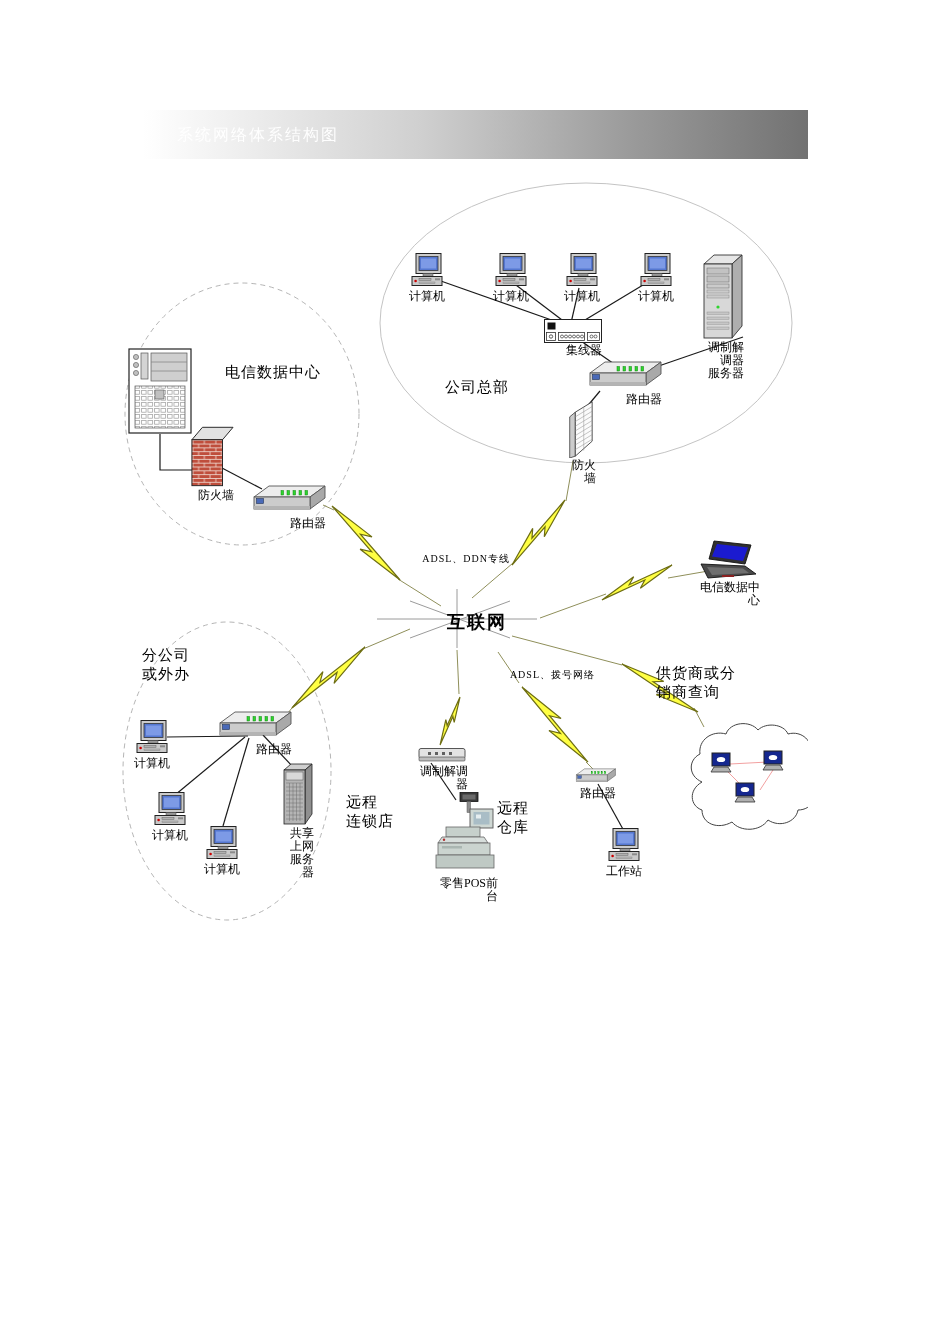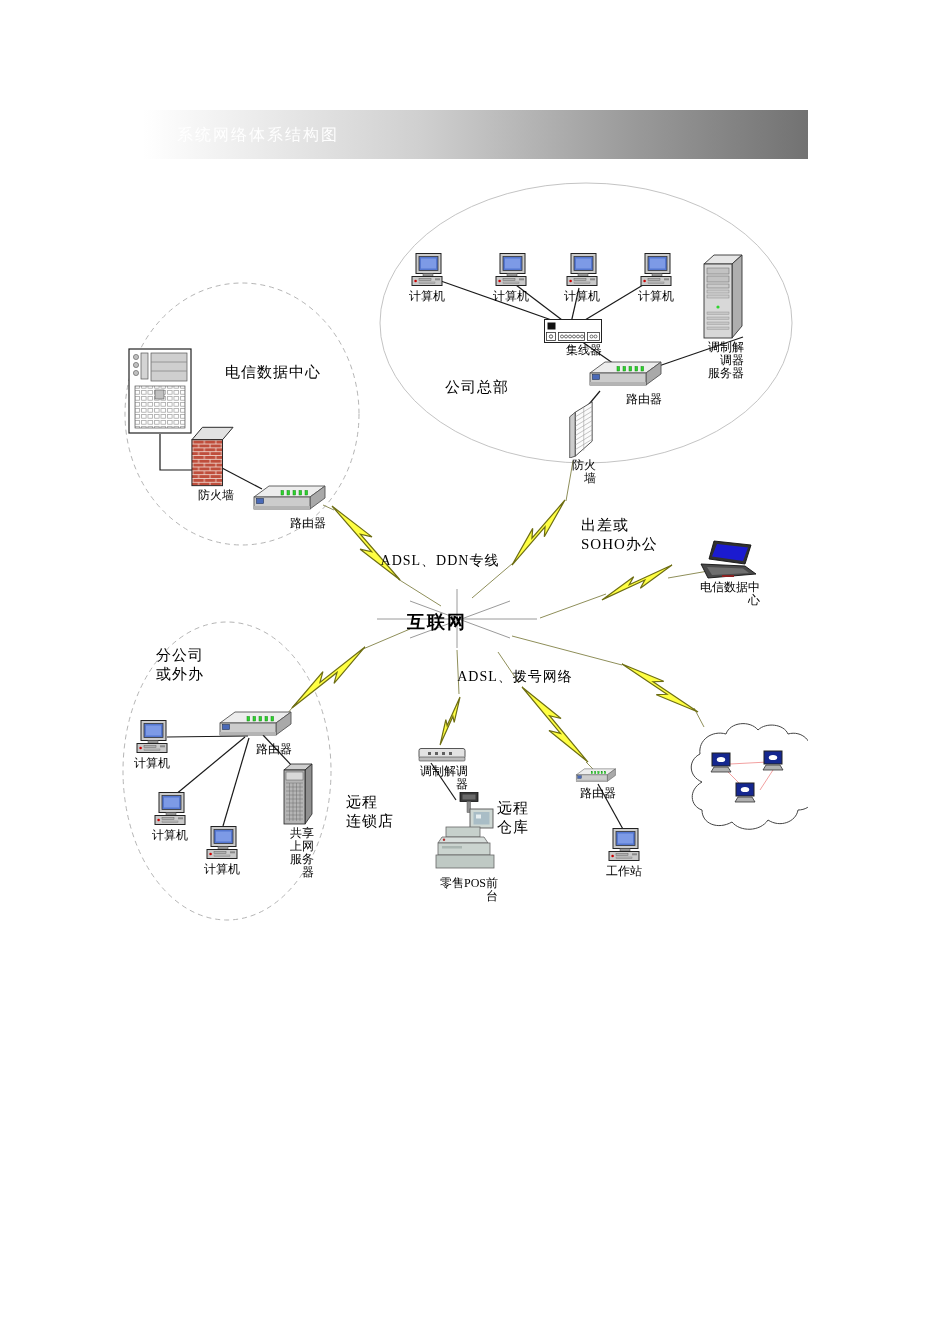--- a/index.html
+++ b/index.html
@@ -9,22 +9,22 @@
             background:linear-gradient(90deg,#ffffff 0%,#cfcfcf 40%,#9a9a9a 70%,#6a6a6a 100%);
             z-index:3;}
   #titlebar .ttext{position:absolute;left:34px;top:0;line-height:49px;font-size:16px;
             color:rgba(255,255,255,0.95);letter-spacing:2px;}
   #diagram-svg{position:absolute;left:0;top:0;z-index:1;}
   .node{position:absolute;text-align:right;z-index:2;}
   .node .ic{display:inline-block;vertical-align:top;}
   .nlabel{font-size:12px;line-height:13px;color:#000;white-space:pre-line;margin-top:1px;letter-spacing:0px;}
   .arealabel{position:absolute;z-index:2;font-size:15px;line-height:19px;
              color:#000;white-space:pre-line;letter-spacing:1px;}
-  .linklabel{position:absolute;z-index:2;text-align:center;font-size:14px;color:#000;letter-spacing:1px;}
-  #internet-label{position:absolute;z-index:2;text-align:left;font-size:18px;font-weight:bold;
+  .linklabel{position:absolute;z-index:2;text-align:right;font-size:10px;color:#000;letter-spacing:1px;}
+  #internet-label{position:absolute;z-index:2;text-align:right;font-size:18px;font-weight:bold;
              color:#000;letter-spacing:2px;}
 </style>
 </head>
 <body>
 
 <div id="canvas">
 
   <div id="titlebar">
     <span class="ttext">系统网络体系结构图</span>
   </div>
@@ -374,24 +374,24 @@
   </div>
   <div class="node" style="left:602px;top:828px;width:40px">
     <svg class="ic" width="34" height="36">
         <use href="#sym-computer"></use>
       </svg>
     <div class="nlabel">工作站</div>
   </div>
 
   <div class="arealabel" style="left:445px;top:378px;width:100px">公司总部</div>
   <div class="arealabel" style="left:225px;top:363px;width:140px">电信数据中心</div>
-  <div class="arealabel" style="left:156px;top:646px;width:100px">分公司
+  <div class="arealabel" style="left:142px;top:646px;width:100px">分公司
 或外办</div>
-  <div class="arealabel" style="left:581px;top:516px;width:140px">出差或
-SOHO办公</div>
+  <div class="arealabel" style="left:656px;top:664px;width:140px">供货商或分
+销商查询</div>
   <div class="arealabel" style="left:346px;top:793px;width:100px">远程
 连锁店</div>
   <div class="arealabel" style="left:497px;top:799px;width:100px">远程
 仓库</div>
 
   <div class="linklabel" style="left:370px;top:552px;width:140px">ADSL、DDN专线</div>
   <div class="linklabel" style="left:435px;top:668px;width:160px">ADSL、拨号网络</div>
 
   <div id="internet-label" style="left:407px;top:610px;width:100px">互联网</div>
 

